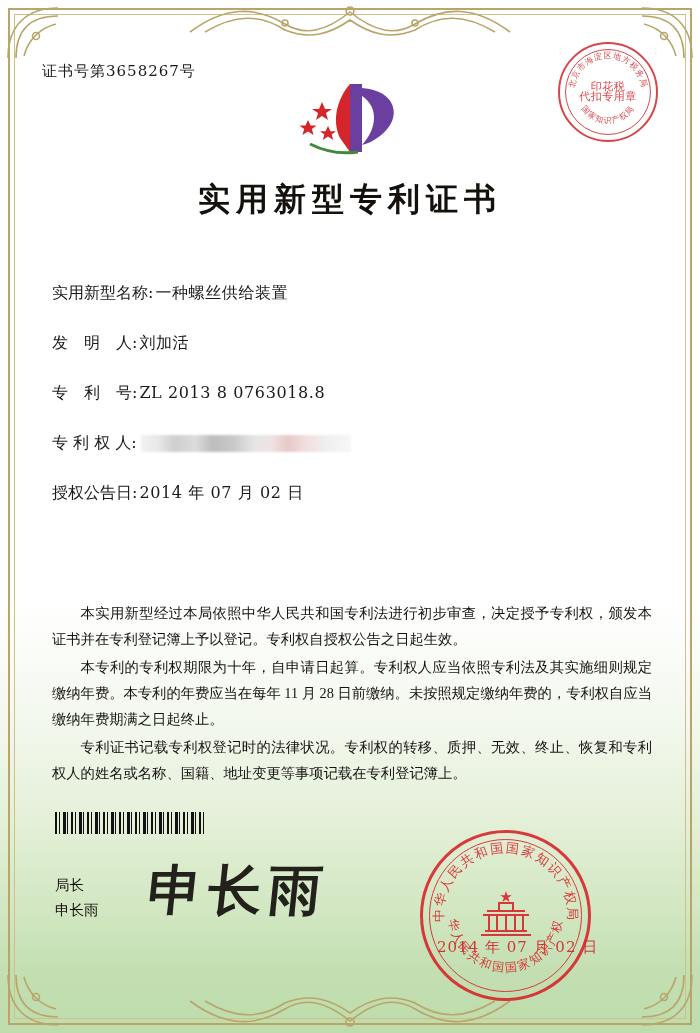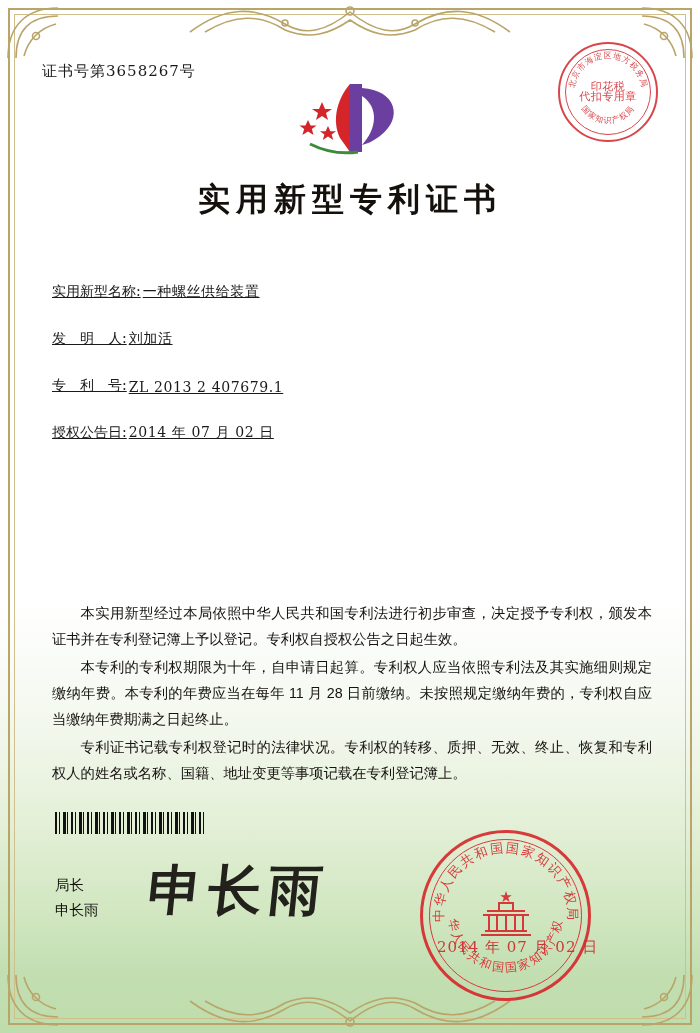--- a/index.html
+++ b/index.html
@@ -138,26 +138,25 @@
   }
 
   .fields {
     position: absolute;
     left: 52px;
     top: 283px;
     width: 600px;
   }
   .field-row {
     display: flex;
-    align-items: flex-end;
+    align-items: flex-start;
     margin-bottom: 29px;
-    font-size: 14px;
+    font-size: 16px;
     color: #1a1a1a;
     font-family: "DejaVu Serif", "Liberation Serif", serif;
-    text-decoration: underline;
   }
   .field-label {
     white-space: pre;
   }
   .field-value {
     margin-left: 2px;
     letter-spacing: .6px;
   }
   .redacted {
     display: inline-block;
@@ -176,21 +175,21 @@
 
   .body-text {
     position: absolute;
     left: 52px;
     top: 600px;
     width: 600px;
     font-size: 14.3px;
     line-height: 26px;
     color: #15120f;
     text-align: justify;
-    font-family: Liberation Sans, sans-serif;
+    font-family: Liberation Serif, serif;
   }
   .body-text p {
     margin: 0 0 2px 0;
     text-indent: 2em;
   }
 
   
   .barcode {
     position: absolute;
     left: 55px;
@@ -376,21 +375,25 @@
       <div class="field-row">
         <span class="field-label">实用新型名称:</span>
         <span class="field-value">一种螺丝供给装置</span>
       </div>
       <div class="field-row">
         <span class="field-label">发　明　人:</span>
         <span class="field-value">刘加活</span>
       </div>
       <div class="field-row">
         <span class="field-label">专　利　号:</span>
-        <span class="field-value">ZL 2013 2 407679.1</span>
+        <span class="field-value">ZL 2013 8 0763018.8</span>
+      </div>
+      <div class="field-row">
+        <span class="field-label">专 利 权 人:</span>
+        <span class="redacted"></span>
       </div>
       <div class="field-row">
         <span class="field-label">授权公告日:</span>
         <span class="field-value">2014 年 07 月 02 日</span>
       </div>
     </div>
 
     <div class="body-text">
       <p>本实用新型经过本局依照中华人民共和国专利法进行初步审查，决定授予专利权，颁发本证书并在专利登记簿上予以登记。专利权自授权公告之日起生效。</p>
       <p>本专利的专利权期限为十年，自申请日起算。专利权人应当依照专利法及其实施细则规定缴纳年费。本专利的年费应当在每年 11 月 28 日前缴纳。未按照规定缴纳年费的，专利权自应当缴纳年费期满之日起终止。</p>

